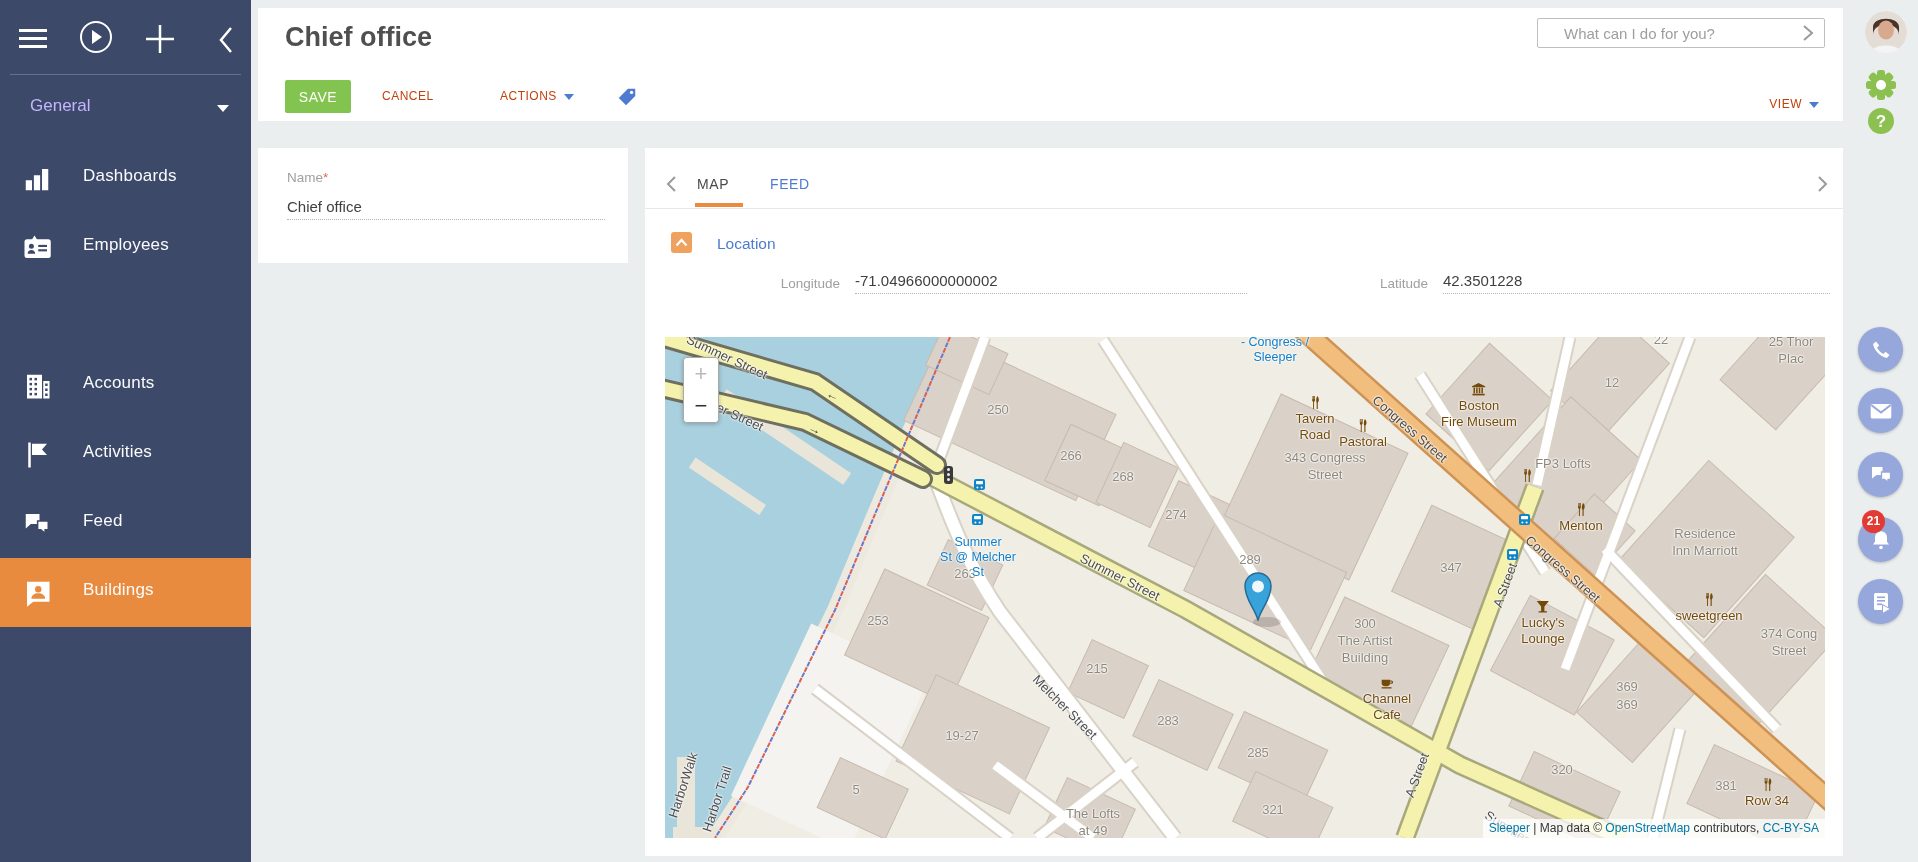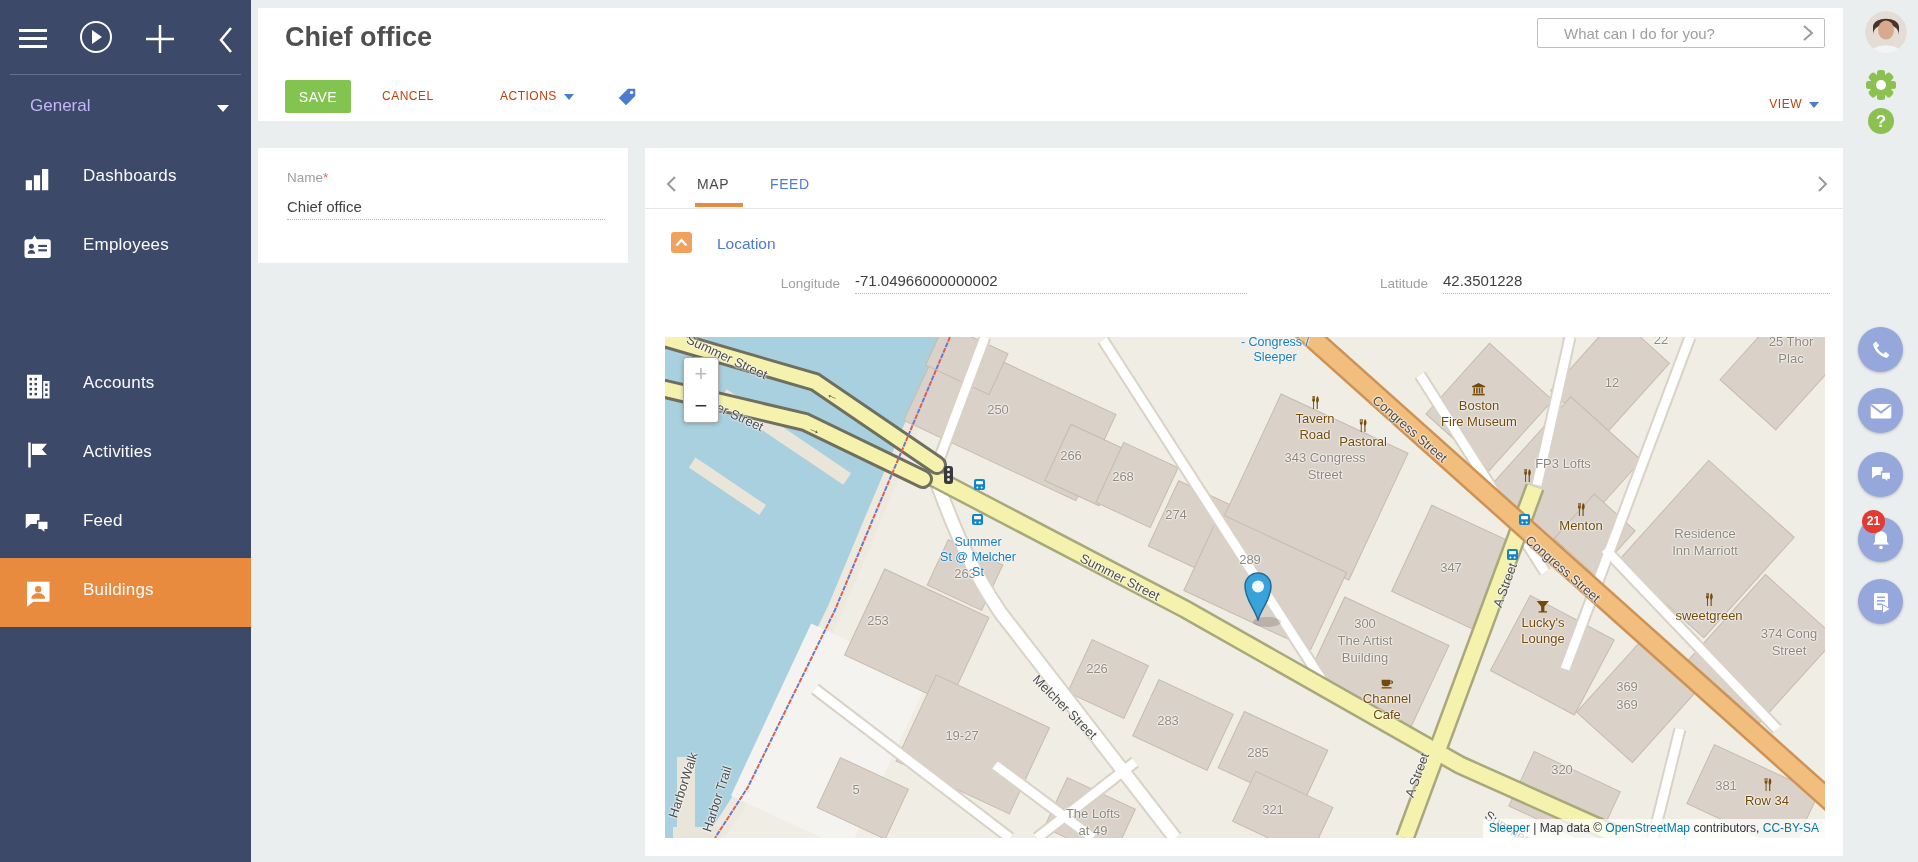--- a/index.html
+++ b/index.html
@@ -375,21 +375,21 @@
           <div class="mlabel street" style="left: 18px; top: 448px; transform: translate(-50%, -50%) rotate(-72deg);">HarborWalk</div>
           <div class="mlabel street" style="left: 52px; top: 462px; transform: translate(-50%, -50%) rotate(-72deg);">Harbor Trail</div>
           <div class="mlabel bnum" style="left: 333px; top: 72px; transform: translate(-50%, -50%);">250</div>
           <div class="mlabel bnum" style="left: 406px; top: 118px; transform: translate(-50%, -50%);">266</div>
           <div class="mlabel bnum" style="left: 458px; top: 139px; transform: translate(-50%, -50%);">268</div>
           <div class="mlabel bnum" style="left: 511px; top: 177px; transform: translate(-50%, -50%);">274</div>
           <div class="mlabel bnum" style="left: 585px; top: 222px; transform: translate(-50%, -50%);">289</div>
           <div class="mlabel bnum" style="left: 300px; top: 236px; transform: translate(-50%, -50%);">263</div>
           <div class="mlabel bnum" style="left: 213px; top: 283px; transform: translate(-50%, -50%);">253</div>
           <div class="mlabel bnum" style="left: 786px; top: 230px; transform: translate(-50%, -50%);">347</div>
-          <div class="mlabel bnum" style="left: 432px; top: 331px; transform: translate(-50%, -50%);">226</div>
+          <div class="mlabel bnum" style="left: 432px; top: 331px; transform: translate(-50%, -50%);">215</div>
           <div class="mlabel bnum" style="left: 503px; top: 383px; transform: translate(-50%, -50%);">283</div>
           <div class="mlabel bnum" style="left: 593px; top: 415px; transform: translate(-50%, -50%);">285</div>
           <div class="mlabel bnum" style="left: 297px; top: 398px; transform: translate(-50%, -50%);">19-27</div>
           <div class="mlabel bnum" style="left: 191px; top: 452px; transform: translate(-50%, -50%);">5</div>
           <div class="mlabel bnum" style="left: 608px; top: 472px; transform: translate(-50%, -50%);">321</div>
           <div class="mlabel bnum" style="left: 897px; top: 432px; transform: translate(-50%, -50%);">320</div>
           <div class="mlabel bnum" style="left: 962px; top: 349px; transform: translate(-50%, -50%);">369</div>
           <div class="mlabel bnum" style="left: 962px; top: 367px; transform: translate(-50%, -50%);">369</div>
           <div class="mlabel bnum" style="left: 947px; top: 45px; transform: translate(-50%, -50%);">12</div>
           <div class="mlabel bnum" style="left: 1061px; top: 448px; transform: translate(-50%, -50%);">381</div>

